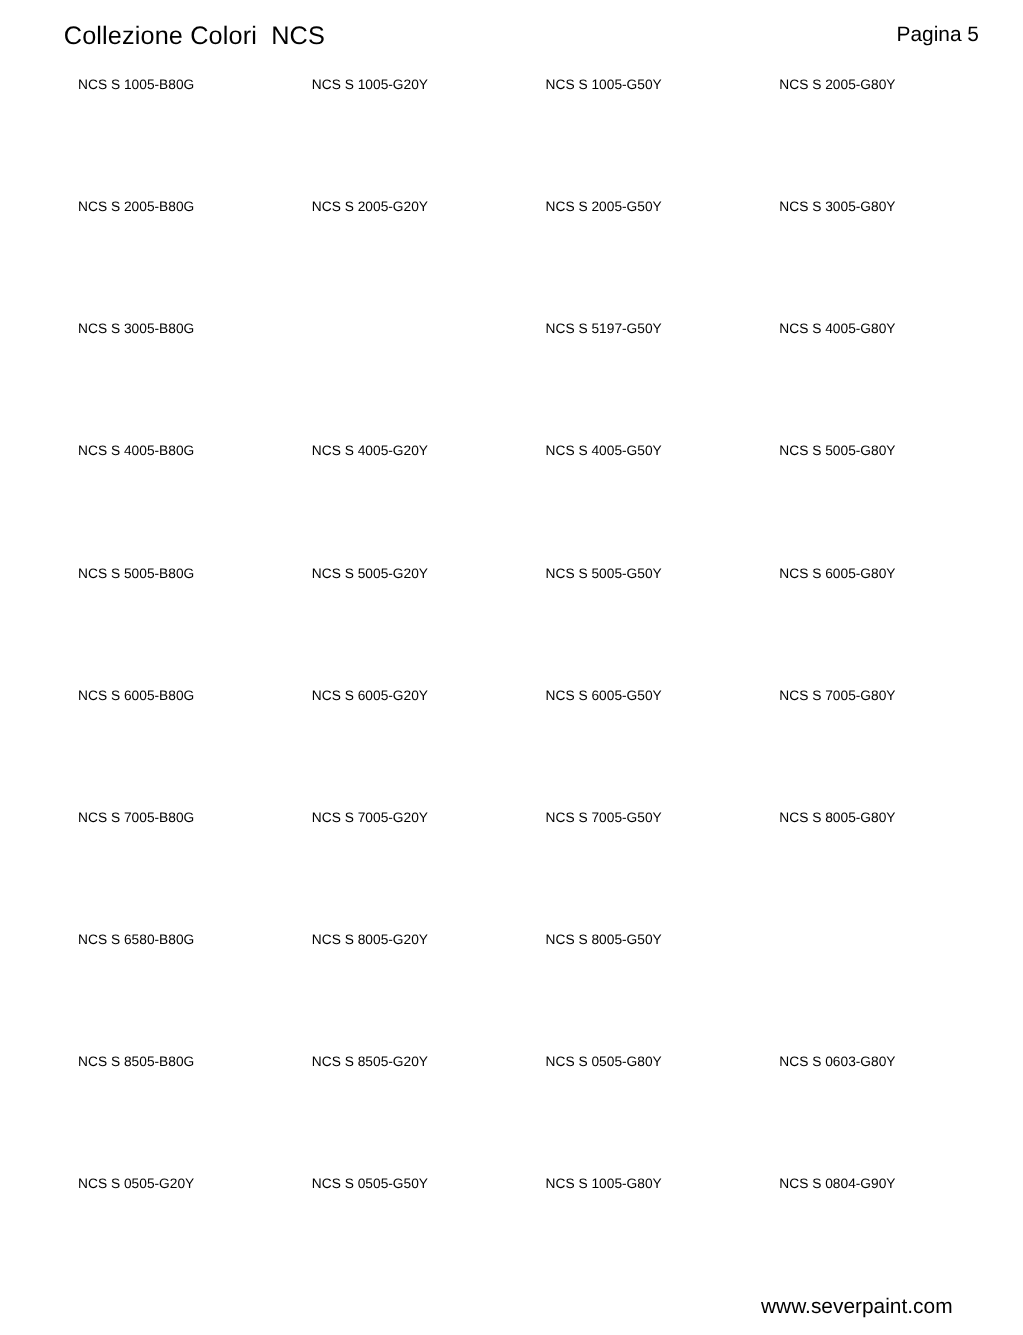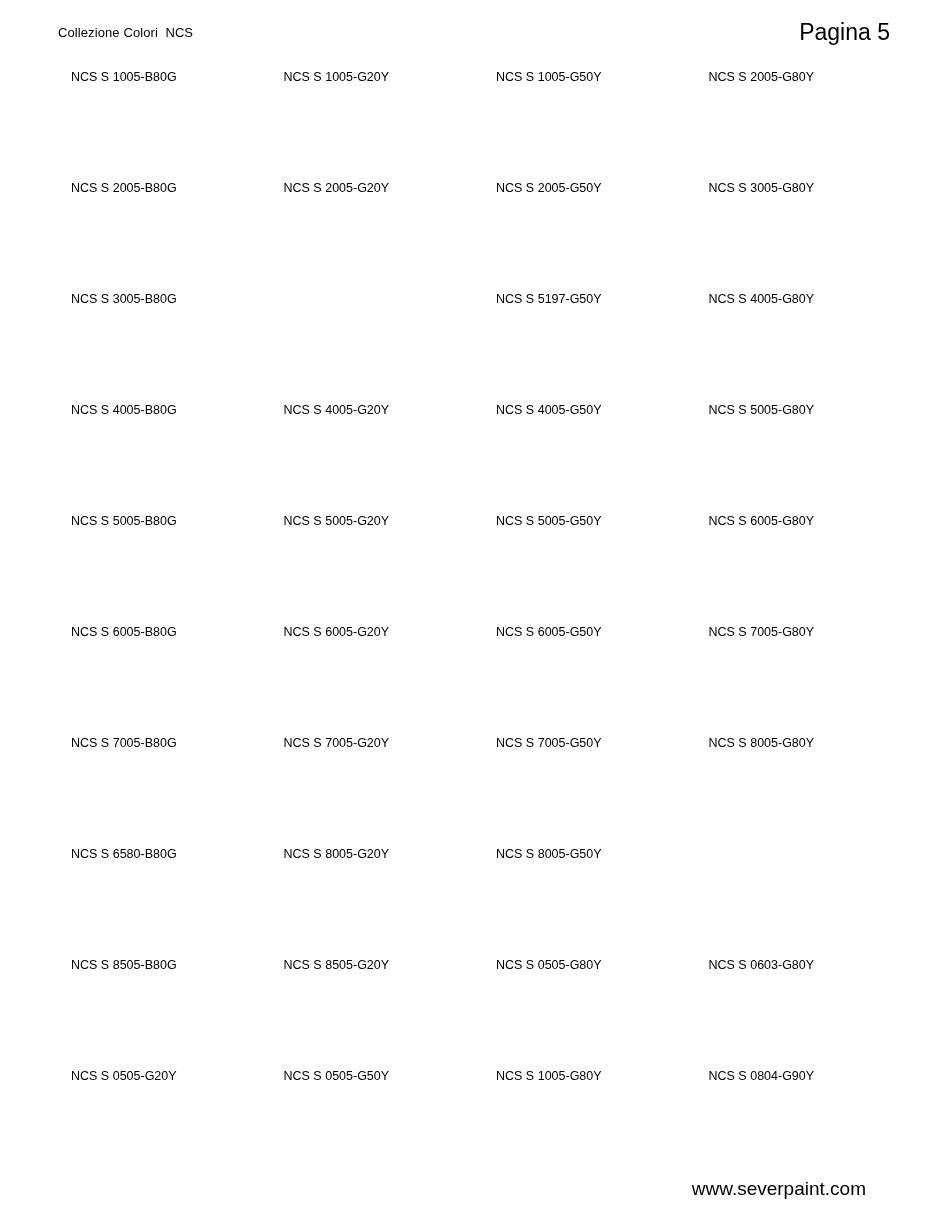--- a/index.html
+++ b/index.html
@@ -29,28 +29,28 @@
     left: 0;
     width: 930px;
     height: 30px;
     display: flex;
     align-items: center;
     justify-content: space-between;
     padding: 0 40px 0 58px;
     box-sizing: border-box;
   }
   .header-title {
-    font-size: 13px;
+    font-size: 23px;
     font-weight: normal;
     letter-spacing: 0.1px;
     white-space: pre;
     color: #000;
   }
   .header-page {
-    font-size: 23px;
+    font-size: 19px;
     font-weight: normal;
     color: #000;
     white-space: pre;
   }
   
   .grid {
     position: absolute;
     top: 62px;
     left: 41px;
     width: 850px;

